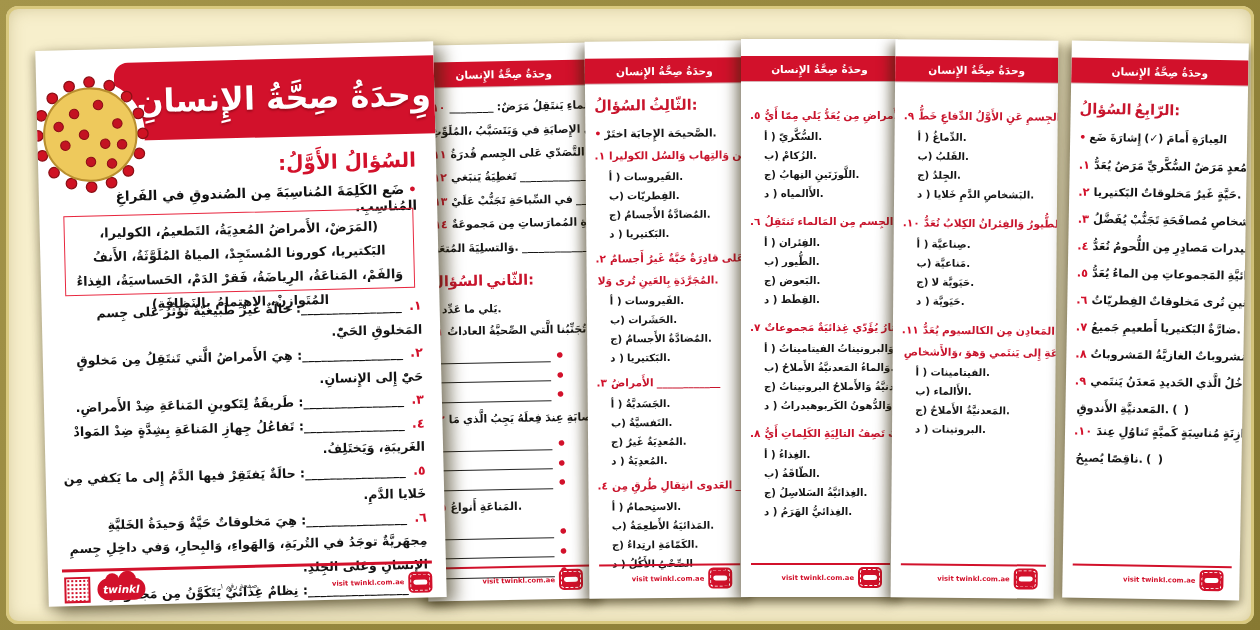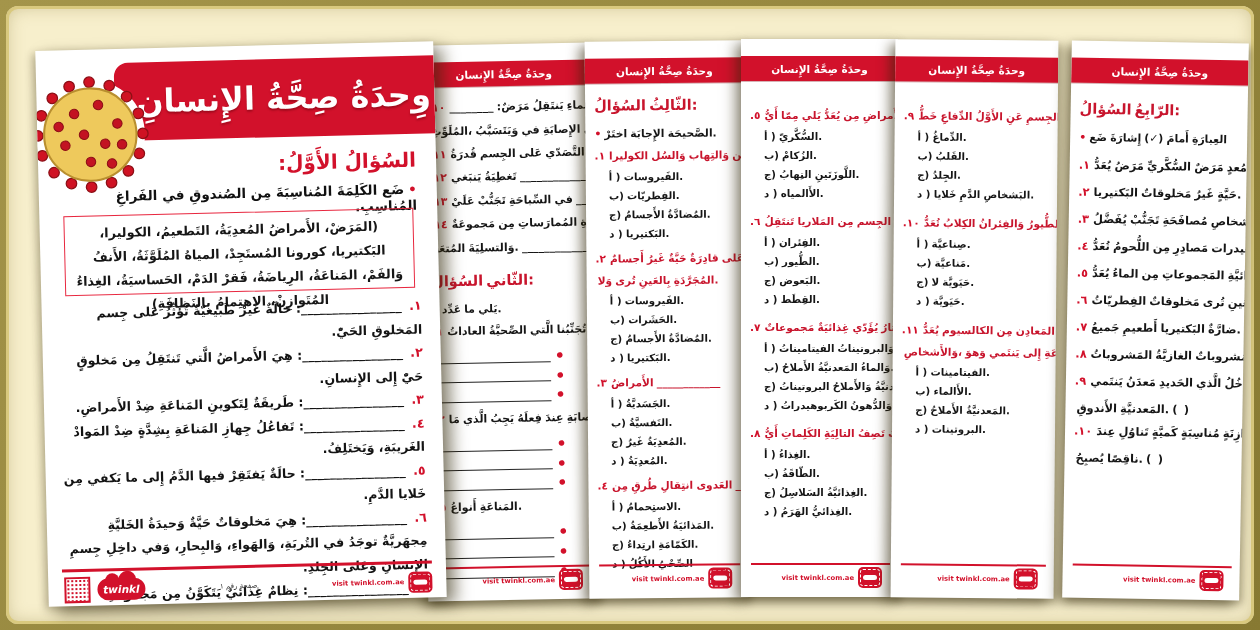--- a/index.html
+++ b/index.html
@@ -443,21 +443,21 @@
             <span class="w">اللَّوزَتَينِ.</span>
           </div>
           <div class="row option">
             <span class="w">د )</span>
             <span class="w">الأَالمياه.</span>
           </div>
           <div class="gap" style="height: 8px;"></div>
           <div class="row item">
             <span class="num">٦.</span>
             <span class="w red">تَنتَقِلُ</span>
-            <span class="w red">المَلاريا</span>
+            <span class="w red">المَالماء</span>
             <span class="w red">مِن</span>
             <span class="w red">الجِسم</span>
             <span class="w red">المُصابِ</span>
           </div>
           <div class="row option">
             <span class="w">أ )</span>
             <span class="w">الفِئران.</span>
           </div>
           <div class="row option">
             <span class="w">ب)</span>

